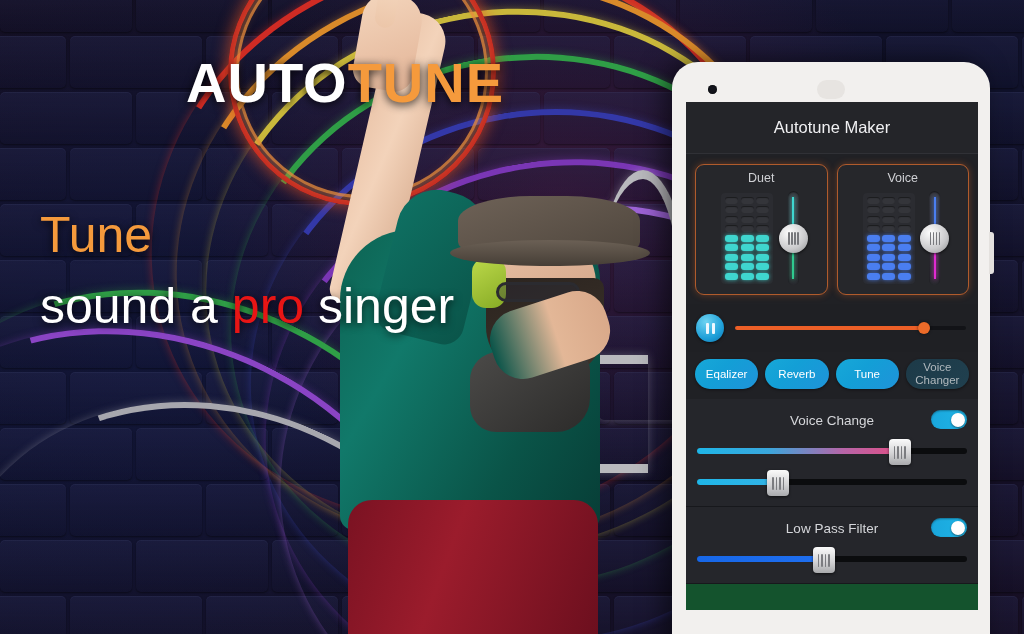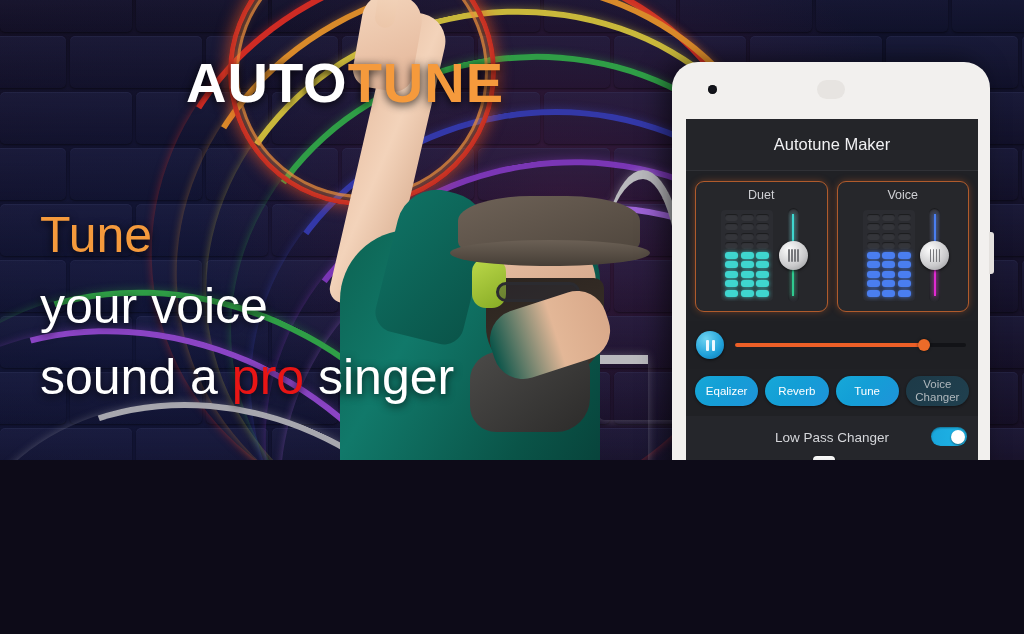--- a/index.html
+++ b/index.html
@@ -1,19 +1,19 @@
 <!DOCTYPE html>
 <html><head>
 <meta charset="utf-8">
 <style>
   * { margin:0; padding:0; box-sizing:border-box; }
   html,body { width:1024px; height:634px; overflow:hidden; background:#0d0b18; }
   body { font-family:"Liberation Sans", sans-serif; position:relative; }
 
-  .stage { position:absolute; inset:0; width:1024px; height:460px; overflow:hidden; }
+  .stage { position:absolute; inset:0; width:1024px; height:634px; overflow:hidden; }
 
   
   .wall {
     position:absolute; inset:0;
     background:
       radial-gradient(ellipse 520px 420px at 560px 200px, rgba(86,30,70,.55), rgba(0,0,0,0) 70%),
       radial-gradient(ellipse 600px 500px at 160px 330px, rgba(18,24,64,.65), rgba(0,0,0,0) 72%),
       linear-gradient(160deg,#140f22 0%,#10122b 45%,#170f24 100%);
   }
   .bricks { position:absolute; inset:0; opacity:.85; }
@@ -108,22 +108,22 @@
            background:#f2f0ee; border-radius:26px 26px 16px 16px;
            box-shadow:-8px 0 26px rgba(0,0,0,.55); }
   .phone:before { 
     content:""; position:absolute; right:-4px; top:170px; width:5px; height:42px;
     background:#e4e1de; border-radius:0 3px 3px 0;
   }
   .cam { position:absolute; left:36px; top:23px; width:9px; height:9px; border-radius:50%;
          background:#14151c; box-shadow:inset 0 0 2px #000; }
   .speaker { position:absolute; left:145px; top:18px; width:28px; height:19px; border-radius:12px;
              background:#e7e4e1; }
-  .screen { position:absolute; left:14px; top:57px; width:292px; height:508px;
-            background:#000000; overflow:hidden; }
+  .screen { position:absolute; left:14px; top:40px; width:292px; height:508px;
+            background:#14532d; overflow:hidden; }
 
   .app-title { height:52px; background:#242529; display:flex; align-items:center; justify-content:center;
                color:#f0f0f2; font-size:16.5px; border-bottom:1px solid #303136; }
 
   .panels-wrap { background:#202125; padding:10px 9px 9px 9px; display:flex; gap:9px; }
   .panel { flex:1; background:#26272b; border:1.6px solid #b05b2c; border-radius:9px;
            padding:6px 6px 8px; box-shadow:0 0 7px rgba(190,90,40,.45); }
   .panel-title { text-align:center; color:#cfd0d4; font-size:12.5px; margin-bottom:5px; }
   .panel-body { display:flex; align-items:center; justify-content:center; gap:12px; height:96px; }
 
@@ -327,21 +327,20 @@
     <div class="scarf"></div>
     <div class="arm-bent"></div>
   </div>
 
   <div class="headline">
     <span class="w">AUTO</span><span class="o">TUNE</span>
   </div>
 
   <div class="tagline">
     <div><span class="orange">Tune</span></div>
-    <div>your voice</div>
     <div><span>sound a </span><span class="red">pro</span><span> singer</span></div>
   </div>
 
   <div class="phone">
     <div class="cam"></div>
     <div class="speaker"></div>
 
     <div class="screen">
 
       <div class="app-title">
@@ -463,21 +462,49 @@
             <span>Tune</span>
           </div>
           <div class="tab muted">
             <span>Voice<br>Changer</span>
           </div>
         </div>
 
       <div id="fx-list">
           <div class="fx-block">
             <div class="fx-head">
-              <span class="fx-label">Low Pass Changer</span>
+              <span class="fx-label">Voice Change</span>
+              <div class="toggle">
+                <b></b>
+              </div>
+            </div>
+            <div class="hslider">
+              <div class="htrack"></div>
+              <div class="hfill grad-cyan-pink" style="width:75%"></div>
+              <div class="hknob" style="left:calc(75% - 11px)">
+                <i></i>
+                <i></i>
+                <i></i>
+                <i></i>
+              </div>
+            </div>
+            <div class="hslider">
+              <div class="htrack"></div>
+              <div class="hfill fill-cyan" style="width:30%"></div>
+              <div class="hknob" style="left:calc(30% - 11px)">
+                <i></i>
+                <i></i>
+                <i></i>
+                <i></i>
+              </div>
+            </div>
+          </div>
+          <div class="fx-block">
+            <div class="fx-head">
+              <span class="fx-label">Low Pass Filter</span>
               <div class="toggle">
                 <b></b>
               </div>
             </div>
             <div class="hslider">
               <div class="htrack"></div>
               <div class="hfill fill-blue" style="width:47%"></div>
               <div class="hknob" style="left:calc(47% - 11px)">
                 <i></i>
                 <i></i>

